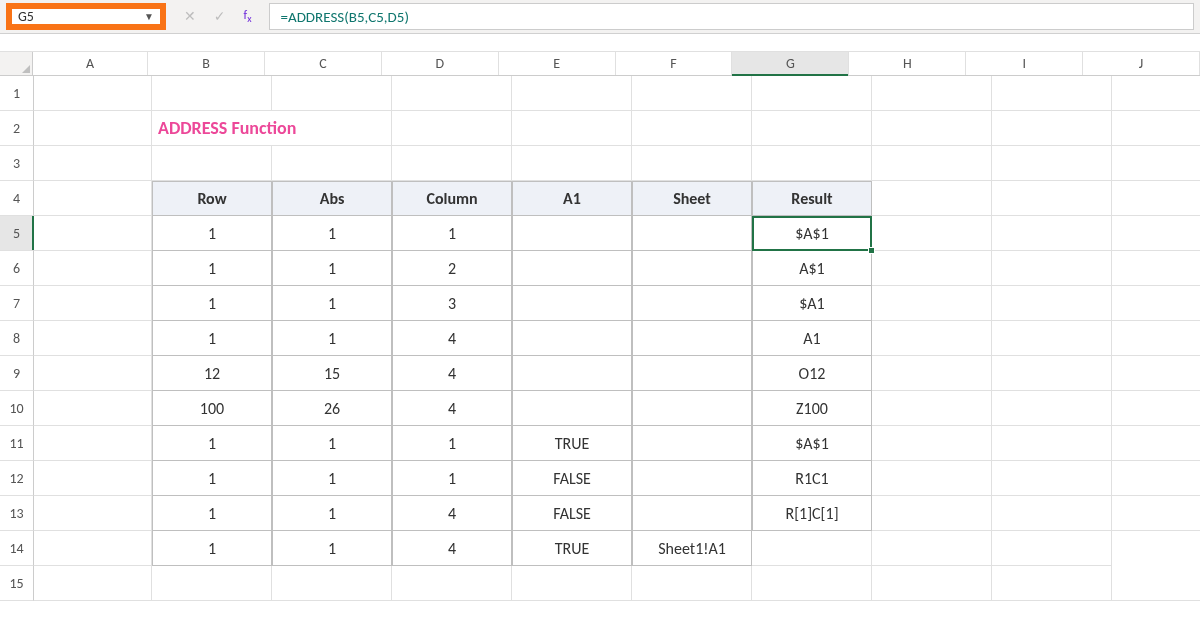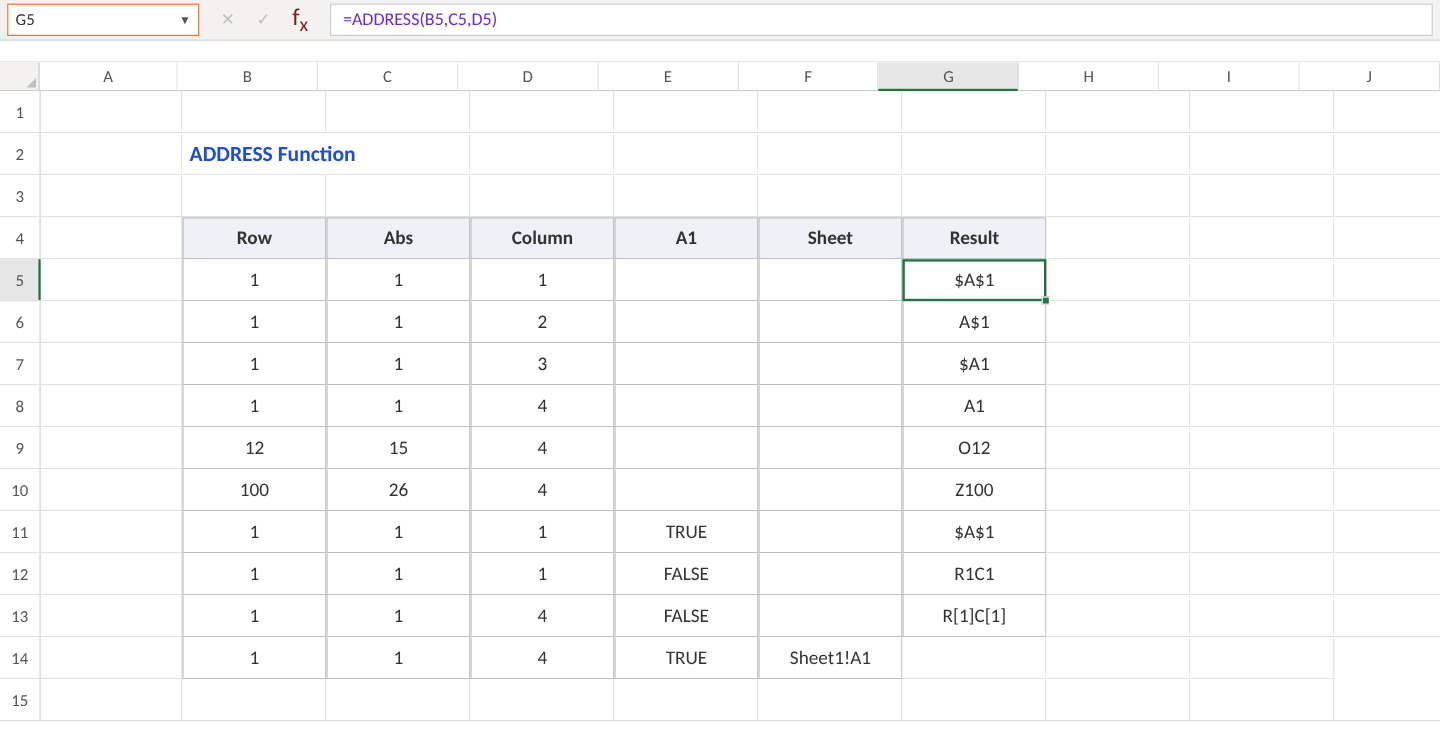--- a/index.html
+++ b/index.html
@@ -1,27 +1,27 @@
 <!DOCTYPE html>
 <html><head>
 <meta charset="utf-8">
 <style>
   * { box-sizing: border-box; margin: 0; padding: 0; }
   body { font-family: "Segoe UI", Calibri, Arial, sans-serif; font-size: 14px; background: #fff; color: #333; overflow: hidden; }
   .app { width: 1200px; height: 630px; position: relative; background: #fff; }
 
   
   .formula-bar { height: 34px; background: #f3f2f1; display: flex; align-items: stretch; border-bottom: 1px solid #d0d0d0; }
-  .name-box-wrap { display: flex; align-items: center; background: #fff; border: 1px solid #f97316; width: 160px; margin: 3px 0 3px 6px; padding: 0 6px; justify-content: space-between; }
+  .name-box-wrap { display: flex; align-items: center; background: #fff; border: 6px solid #f97316; width: 160px; margin: 3px 0 3px 6px; padding: 0 6px; justify-content: space-between; }
   .name-box-text { font-size: 14px; color: #333; }
   .name-dd { color: #555; font-size: 10px; }
   .fb-controls { display: flex; align-items: center; padding: 0 18px; gap: 18px; }
   .fb-icon { color: #bdbdbd; font-size: 14px; display: inline-flex; align-items: center; }
-  .fx-icon { color: #7f1d1d; font-size: 20px; }
-  .formula-input { flex: 1; background: #fff; border: 1px solid #ccc; margin: 3px 6px 3px 0; padding: 0 10px; display: flex; align-items: center; font-family: Calibri, Arial, sans-serif; font-size: 15px; color: #6d28d9; }
+  .fx-icon { color: #6d28d9; font-size: 12px; }
+  .formula-input { flex: 1; background: #fff; border: 1px solid #ccc; margin: 3px 6px 3px 0; padding: 0 10px; display: flex; align-items: center; font-family: Calibri, Arial, sans-serif; font-size: 15px; color: #0f766e; }
 
   .spacer-row { height: 18px; background: #fff; border-bottom: 1px solid #e0e0e0; }
 
   
   .grid { position: relative; }
   .col-headers { display: flex; height: 24px; border-bottom: 1px solid #ccc; background: #fff; }
   .corner { width: 34px; border-right: 1px solid #ccc; background: #f3f2f1; position: relative; }
   .corner::after { content:""; position:absolute; right:2px; bottom:2px; border-left:8px solid transparent; border-bottom:8px solid #bfbfbf; }
   .col-h { border-right: 1px solid #e0e0e0; display: flex; align-items: center; justify-content: center; font-size: 14px; color: #555; background: #fff; }
   .col-h.active { background: #e6e6e6; position: relative; }
@@ -30,21 +30,21 @@
   .sheet { display: flex; flex-direction: row; }
   .row-headers { display: flex; flex-direction: column; }
   .row-h { width: 34px; border-right: 1px solid #ccc; border-bottom: 1px solid #e0e0e0; display: flex; align-items: center; justify-content: center; font-size: 14px; color: #555; background: #fff; }
   .row-h.active { background: #e6e6e6; position: relative; }
   .row-h.active::after { content:""; position:absolute; top:0; bottom:0; right:-1px; width:2px; background:#217346; }
 
   .cells { position: relative; }
   .row { display: flex; }
   .cell { border-right: 1px solid #e0e0e0; border-bottom: 1px solid #e0e0e0; display: flex; align-items: center; justify-content: center; font-family: Calibri, Arial, sans-serif; font-size: 16px; color: #333; background: #fff; overflow: hidden; padding: 0 4px; }
   .cell.left { justify-content: flex-start; padding-left: 6px; }
-  .cell.title { font-weight: bold; font-size: 18px; color: #1d4ed8; justify-content: flex-start; padding-left: 6px; }
+  .cell.title { font-weight: bold; font-size: 18px; color: #ec4899; justify-content: flex-start; padding-left: 6px; }
 
   .th-cell { background: #eef1f7; font-weight: bold; font-size: 16px; color: #333; border-top: 1px solid #bfbfbf; border-left: 1px solid #bfbfbf; border-right: 1px solid #bfbfbf; border-bottom: 1px solid #bfbfbf; }
   .td-cell { border-left: 1px solid #bfbfbf; border-right: 1px solid #bfbfbf; border-bottom: 1px solid #bfbfbf; }
 
   .selection { position: absolute; border: 2px solid #217346; pointer-events: none; background: rgba(33,115,70,0.0); }
   .fill-handle { position: absolute; width: 7px; height: 7px; background: #217346; border: 1px solid #fff; }
 
   .colA{width:118px}.colB{width:120px}.colC{width:120px}.colD{width:120px}.colE{width:120px}.colF{width:120px}.colG{width:120px}.colH{width:120px}.colI{width:120px}.colJ{width:120px}
   .rh{height:35px}
 </style>

